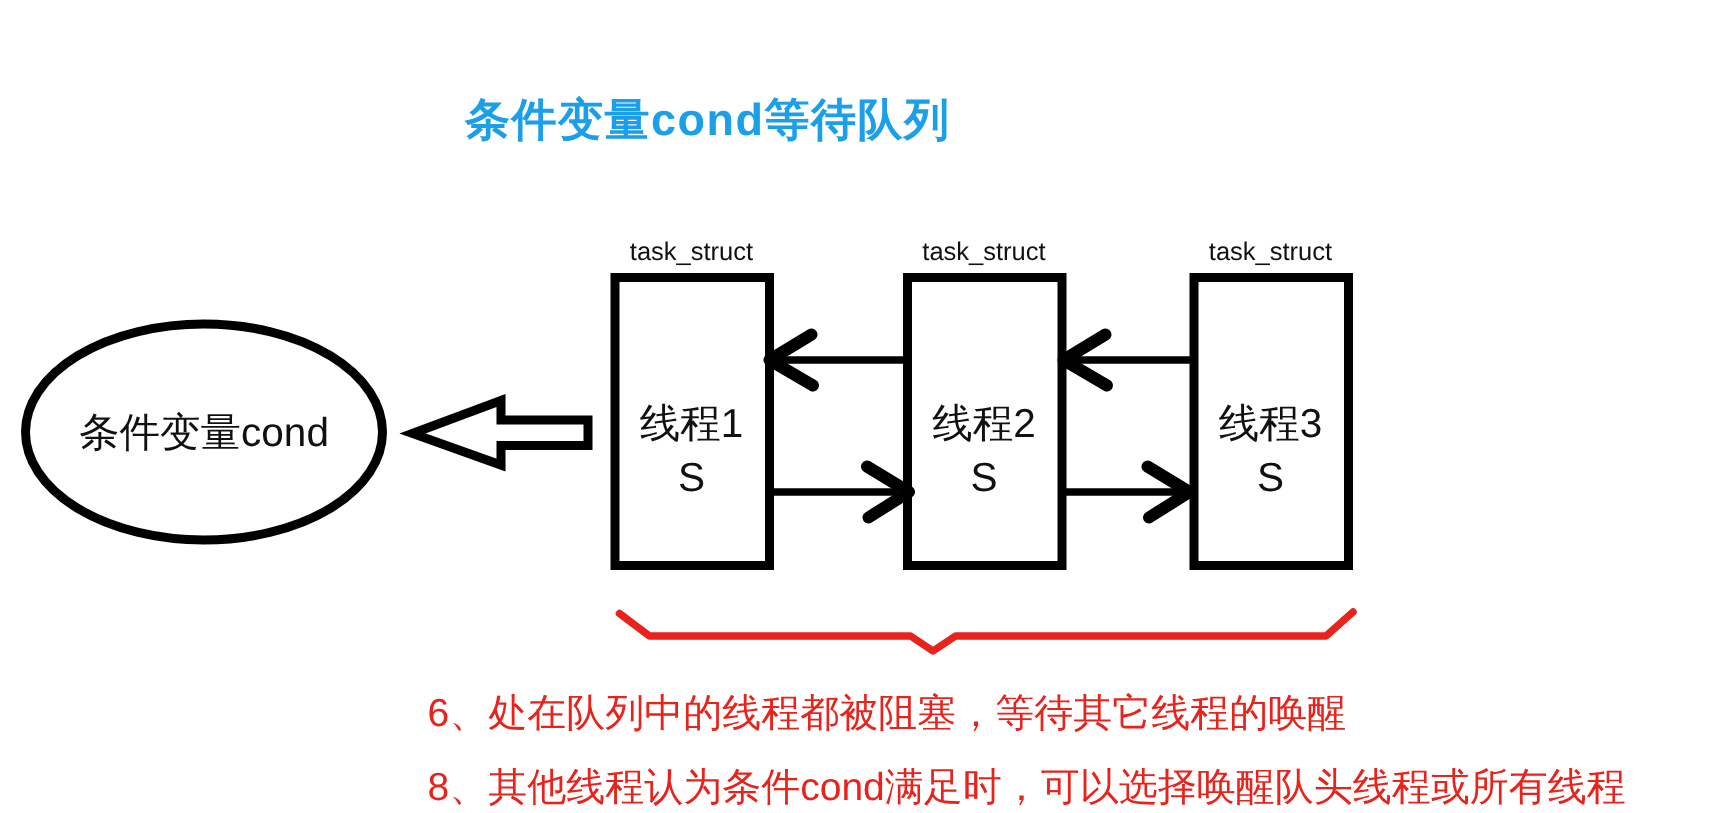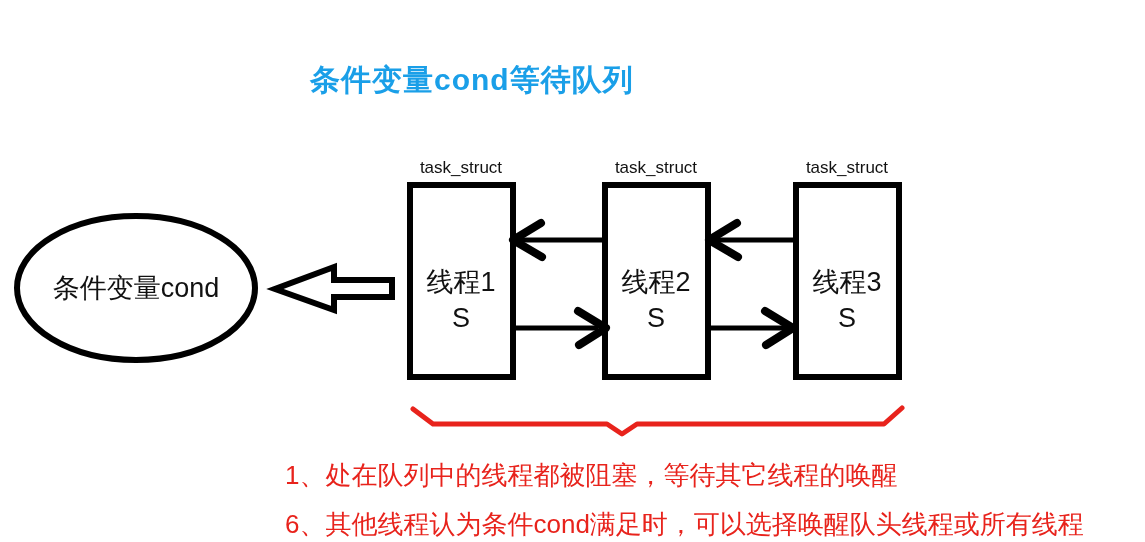--- a/index.html
+++ b/index.html
@@ -114,19 +114,19 @@
     </g>
 
     <g>
       <line x1="707" y1="294" x2="786" y2="294" stroke="#000000" stroke-width="5"></line>
       <polyline points="765,277 793,294 766,311" fill="none" stroke="#000000" stroke-width="8" stroke-linecap="round" stroke-linejoin="round"></polyline>
     </g>
 
     <path d="M413,375 L433,390 L607,390 L622,400 L637,390 L884,390 L902,374" fill="none" stroke-width="5" stroke-linecap="round" stroke-linejoin="round" stroke="#e8231c"></path>
   </svg>
 
-  <div class="note note-1">1、处在队列中的线程都被阻塞，等待其它线程的唤醒</div>
+  <div class="note note-1">6、处在队列中的线程都被阻塞，等待其它线程的唤醒</div>
 
-  <div class="note note-2">6、其他线程认为条件cond满足时，可以选择唤醒队头线程或所有线程</div>
+  <div class="note note-2">8、其他线程认为条件cond满足时，可以选择唤醒队头线程或所有线程</div>
 
   <div class="watermark-remnant"></div>
 
 </div>
 
 </body></html>

